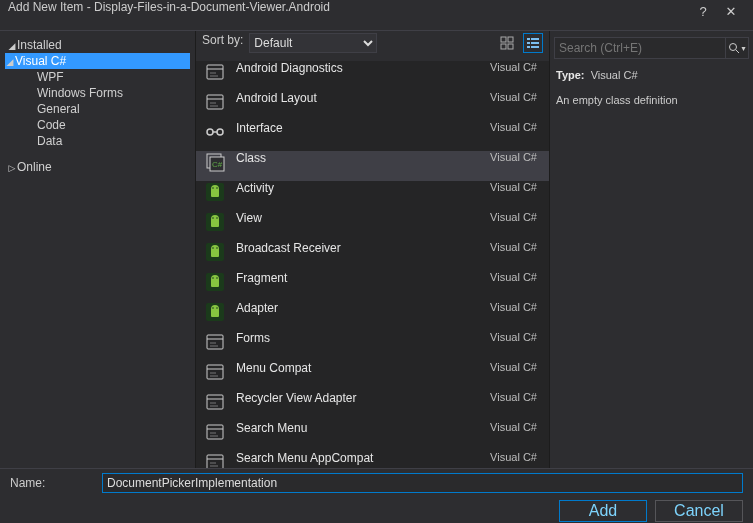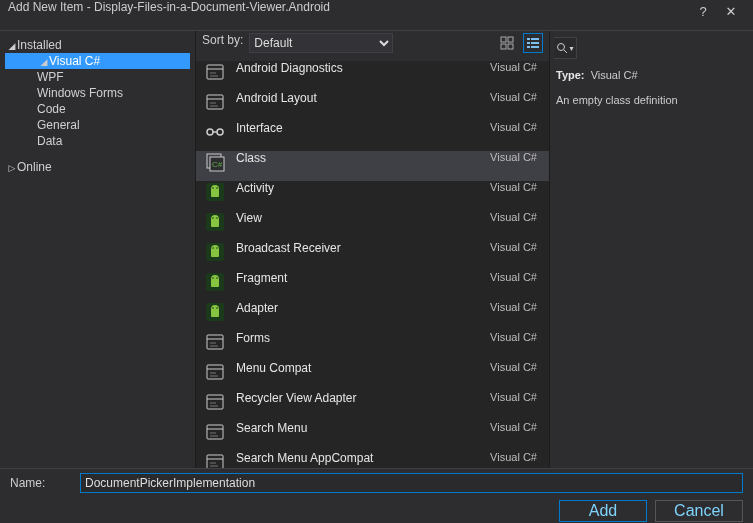--- a/index.html
+++ b/index.html
@@ -5,43 +5,43 @@
   html,body{margin:0;padding:0;width:753px;height:523px;background:#2d2d30;color:#d0d0d0;font-family:"Segoe UI",Tahoma,sans-serif;font-size:12px;overflow:hidden}
   .titlebar{height:30px;background:#2d2d30;border-bottom:1px solid #3f3f46;display:flex;align-items:flex-start;padding:0 8px}
   .titlebar .title{flex:1;color:#ccc;font-size:12px}
   .titlebar .btn{width:28px;height:22px;display:flex;align-items:center;justify-content:center;color:#ccc;font-size:13px}
   .body{display:flex;height:calc(523px - 30px - 28px - 28px);border-bottom:1px solid #3f3f46}
   .tree{width:185px;padding:6px 5px 5px 5px;overflow:hidden}
   .tree-item{padding:1px 2px;cursor:default;white-space:nowrap}
   .tree-item.sel{background:#3399ff;color:#fff}
   .tree-caret{display:inline-block;width:10px;text-align:center;color:#ccc;font-size:9px}
   .tree-caret.collapsed{color:#ccc}
-  .tree-indent-1{padding-left:34px}
+  .tree-indent-1{padding-left:0}
   .tree-indent-2{padding-left:32px}
   .center{flex:1;display:flex;flex-direction:column;border-left:1px solid #1c1c1c;border-right:1px solid #1c1c1c;background:#252526}
   .toolbar{height:26px;display:flex;align-items:flex-start;padding:2px 6px;gap:6px;background:#2d2d30}
   .toolbar .lbl{color:#ccc}
-  .toolbar select{background:#333337;color:#ddd;border:1px solid #3f3f46;height:20px;width:144px;font-size:12px}
+  .toolbar select{background:#333337;color:#ddd;border:1px solid #3f3f46;height:20px;width:128px;font-size:12px}
   .toolbar .viewbtn{width:20px;height:20px;display:flex;align-items:center;justify-content:center;color:#ccc;box-sizing:border-box}
   .toolbar .viewbtn.active{border:1px solid #007acc;color:#7cbff0}
   .list{flex:1;overflow-y:scroll;background:#252526}
   .list::-webkit-scrollbar{width:14px;background:#2d2d30}
   .list::-webkit-scrollbar-thumb{background:#555559}
   .item{display:flex;align-items:flex-start;height:30px;padding:0 8px;gap:10px}
   .item.sel{background:#3f3f46}
   .item .icon{width:22px;height:22px;display:flex;align-items:center;justify-content:center;flex:none}
   .item .name{flex:1;color:#e6e6e6}
   .item .lang{color:#bdbdbd;font-size:11px;padding-right:4px}
   .right{width:195px;padding:6px 4px;display:flex;flex-direction:column;gap:4px;background:#2d2d30}
   .right .searchrow{display:flex;height:22px}
   .right input{flex:1;background:#2a2a2c;border:1px solid #3f3f46;color:#ccc;padding:0 4px;font-size:12px}
   .right .sbtn{width:22px;display:flex;align-items:center;justify-content:center;background:#2a2a2c;border:1px solid #3f3f46;border-left:none;color:#ccc}
   .right .desc{padding:4px 2px;color:#ccc;font-size:11px;line-height:1.5}
   .right .desc b{color:#e6e6e6}
-  .namebar{height:28px;display:flex;align-items:center;padding:0 10px;gap:0;background:#2d2d30}
+  .namebar{height:28px;display:flex;align-items:center;padding:0 10px;gap:22px;background:#2d2d30}
   .namebar .nlabel{width:70px;color:#ccc}
   .namebar input{flex:1;background:#2a2a2c;border:1px solid #007acc;color:#ddd;height:18px;padding:0 4px;font-size:12px}
   .footer{height:28px;display:flex;align-items:center;justify-content:flex-end;padding:0 10px;gap:8px;background:#2d2d30}
   .footer button{width:88px;height:22px;background:#2d2d30;border:1px solid #555559;color:#7dd3fc;font-size:16px}
   .footer button.primary{border:1px solid #007acc}
   svg{display:block}
 </style>
 </head>
 <body>
 
@@ -51,22 +51,22 @@
   <span class="btn">✕</span>
 </div>
 
 <div class="body">
   <div class="tree">
     <div class="tree-item"><span class="tree-caret">◢</span><span>Installed</span></div>
     <div class="tree-item tree-indent-1 sel"><span class="tree-caret">◢</span><span>Visual C#</span></div>
     <div id="tree-children">
         <div class="tree-item tree-indent-2">WPF</div>
         <div class="tree-item tree-indent-2">Windows Forms</div>
+        <div class="tree-item tree-indent-2">General</div>
         <div class="tree-item tree-indent-2">Code</div>
-        <div class="tree-item tree-indent-2">General</div>
         <div class="tree-item tree-indent-2">Data</div>
       </div>
     <div style="height:10px"></div>
     <div class="tree-item"><span class="tree-caret collapsed">▷</span><span>Online</span></div>
   </div>
 
   <div class="center">
     <div class="toolbar">
       <span class="lbl">Sort by:</span>
       <select><option>Default</option></select>
@@ -260,20 +260,21 @@
             </svg>
           </span>
           <span class="name">Search Menu AppCompat</span>
           <span class="lang">Visual C#</span>
         </div>
       </div>
   </div>
 
   <div class="right">
     <div class="searchrow">
+      <input placeholder="Search (Ctrl+E)" style="">
       <div class="sbtn">
         <svg width="12" height="12" viewBox="0 0 12 12">
             <circle cx="5" cy="5" r="3.5" fill="none" stroke="#ccc"></circle>
             <line x1="8" y1="8" x2="11" y2="11" stroke="#ccc"></line>
           </svg>
         <span style="font-size:8px;margin-left:1px;color:#ccc">▾</span>
       </div>
     </div>
     <div class="desc">
       <b>Type:</b>&nbsp;&nbsp;<span>Visual C#</span>

